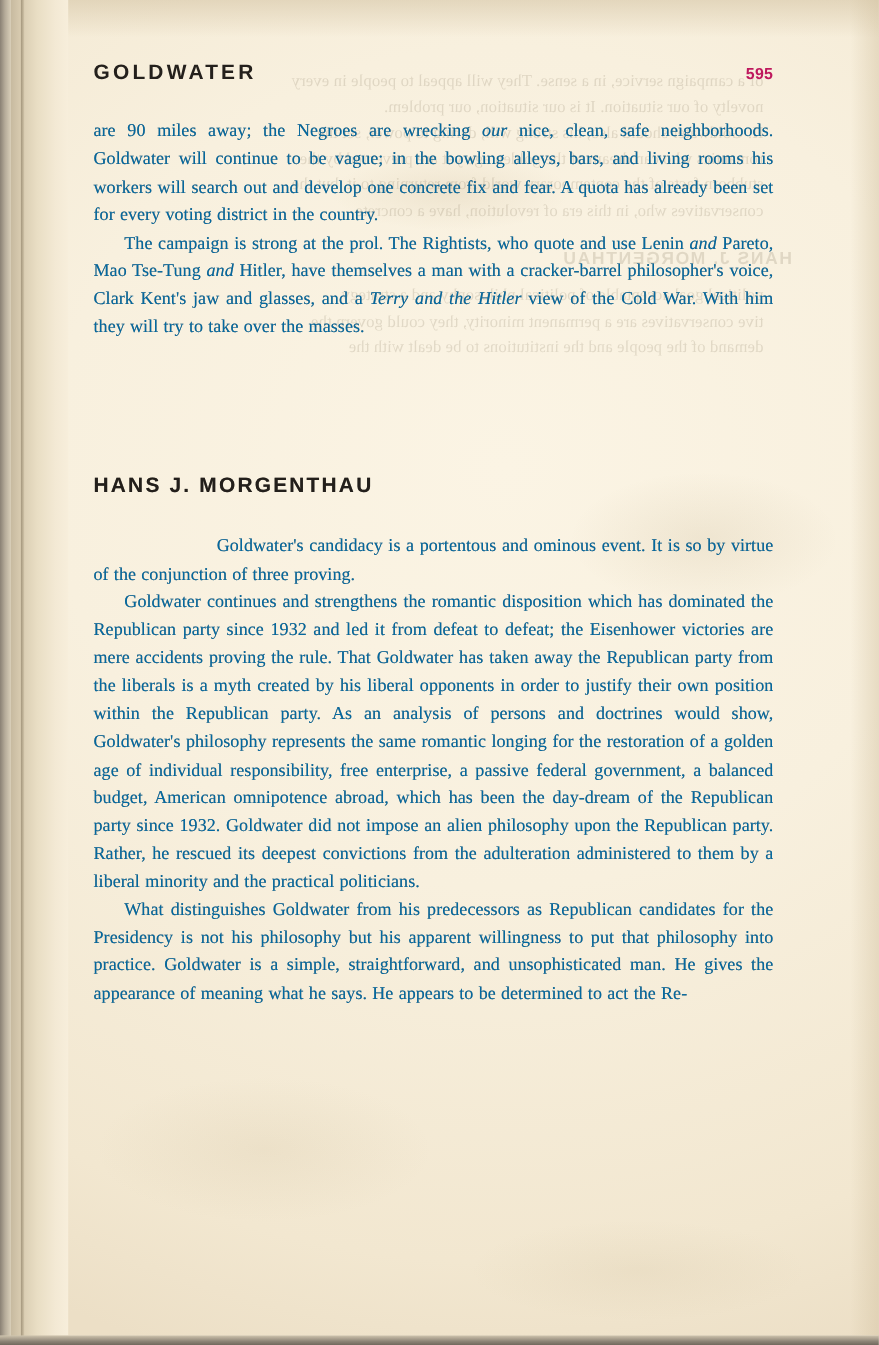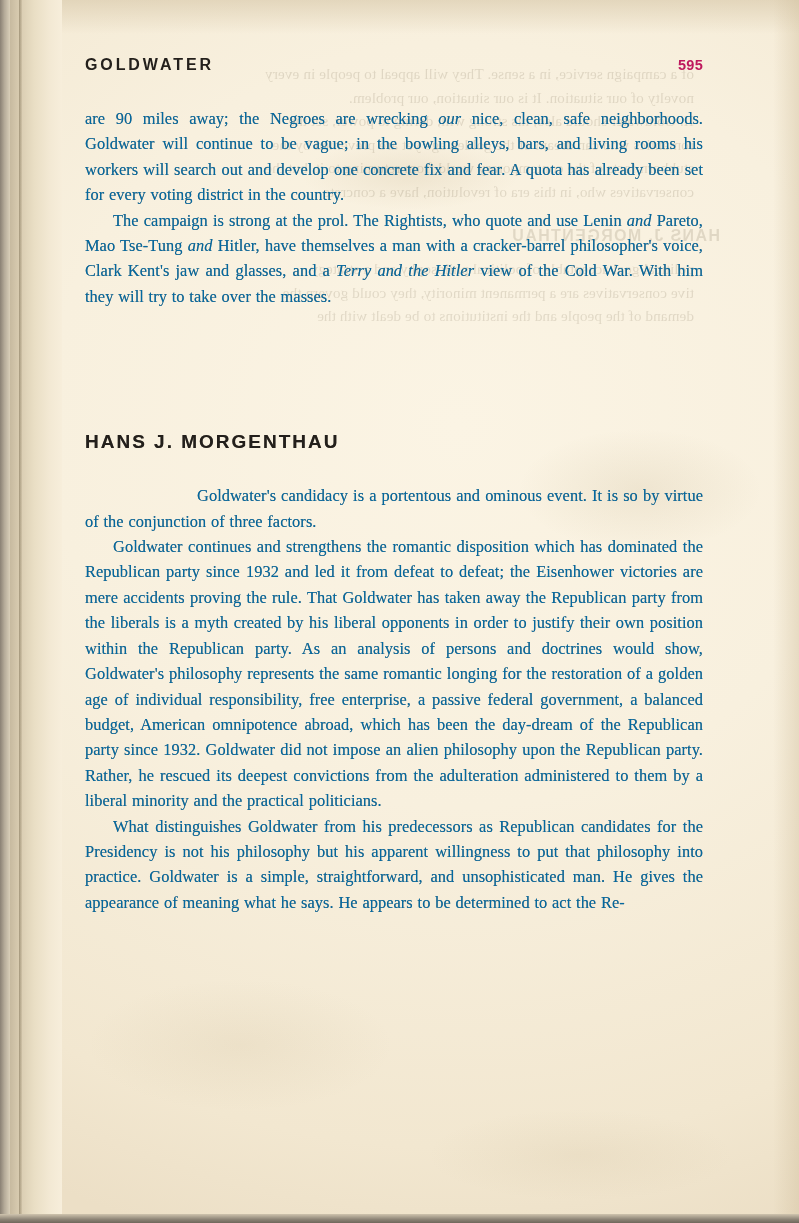--- a/index.html
+++ b/index.html
@@ -114,21 +114,21 @@
   .running-head {
     display: flex;
     align-items: baseline;
     justify-content: space-between;
     height: 26px;
     margin-bottom: 24px;
   }
   .rh-title {
     font-family: "Liberation Sans", sans-serif;
     font-weight: bold;
-    font-size: 16px;
+    font-size: 19px;
     letter-spacing: 2.9px;
     color: #24201c;
   }
   .rh-folio {
     font-family: "Liberation Sans", sans-serif;
     font-weight: bold;
     font-size: 14.5px;
     letter-spacing: .3px;
     color: #be185d;
   }
@@ -222,19 +222,19 @@
     <div class="body-text">
       <p class="no-indent"><span>are 90 miles away; the Negroes are wrecking </span><i>our</i><span> nice, clean, safe neighborhoods. Goldwater will continue to be vague; in the bowling alleys, bars, and living rooms his workers will search out and develop one concrete fix and fear. A quota has already been set for every voting district in the country.</span></p>
       <p><span>The campaign is strong at the prol. The Rightists, who quote and use Lenin </span><i>and</i><span> Pareto, Mao Tse-Tung </span><i>and</i><span> Hitler, have themselves a man with a cracker-barrel philosopher's voice, Clark Kent's jaw and glasses, and a </span><i>Terry and the Hitler</i><span> view of the Cold War. With him they will try to take over the masses.</span></p>
     </div>
 
     <div class="gap-before-byline"></div>
     <h2 class="byline">HANS J. MORGENTHAU</h2>
     <div class="gap-after-byline"></div>
 
     <div class="body-text">
-      <p class="deep-indent"><span>Goldwater's candidacy is a portentous and ominous event. It is so by virtue of the conjunction of three factors.</span></p>
+      <p class="deep-indent"><span>Goldwater's candidacy is a portentous and ominous event. It is so by virtue of the conjunction of three proving.</span></p>
       <p><span>Goldwater continues and strengthens the romantic disposition which has dominated the Republican party since 1932 and led it from defeat to defeat; the Eisenhower victories are mere accidents proving the rule. That Goldwater has taken away the Republican party from the liberals is a myth created by his liberal opponents in order to justify their own position within the Republican party. As an analysis of persons and doctrines would show, Goldwater's philosophy represents the same romantic longing for the restoration of a golden age of individual responsibility, free enterprise, a passive federal government, a balanced budget, American omnipotence abroad, which has been the day-dream of the Republican party since 1932. Goldwater did not impose an alien philosophy upon the Republican party. Rather, he rescued its deepest convictions from the adulteration administered to them by a liberal minority and the practical politicians.</span></p>
       <p><span>What distinguishes Goldwater from his predecessors as Republican candidates for the Presidency is not his philosophy but his apparent willingness to put that philosophy into practice. Goldwater is a simple, straightforward, and unsophisticated man. He gives the appearance of meaning what he says. He appears to be determined to act the Re-</span></p>
     </div>
 
   </div>
 </div>
 
 </body></html>

